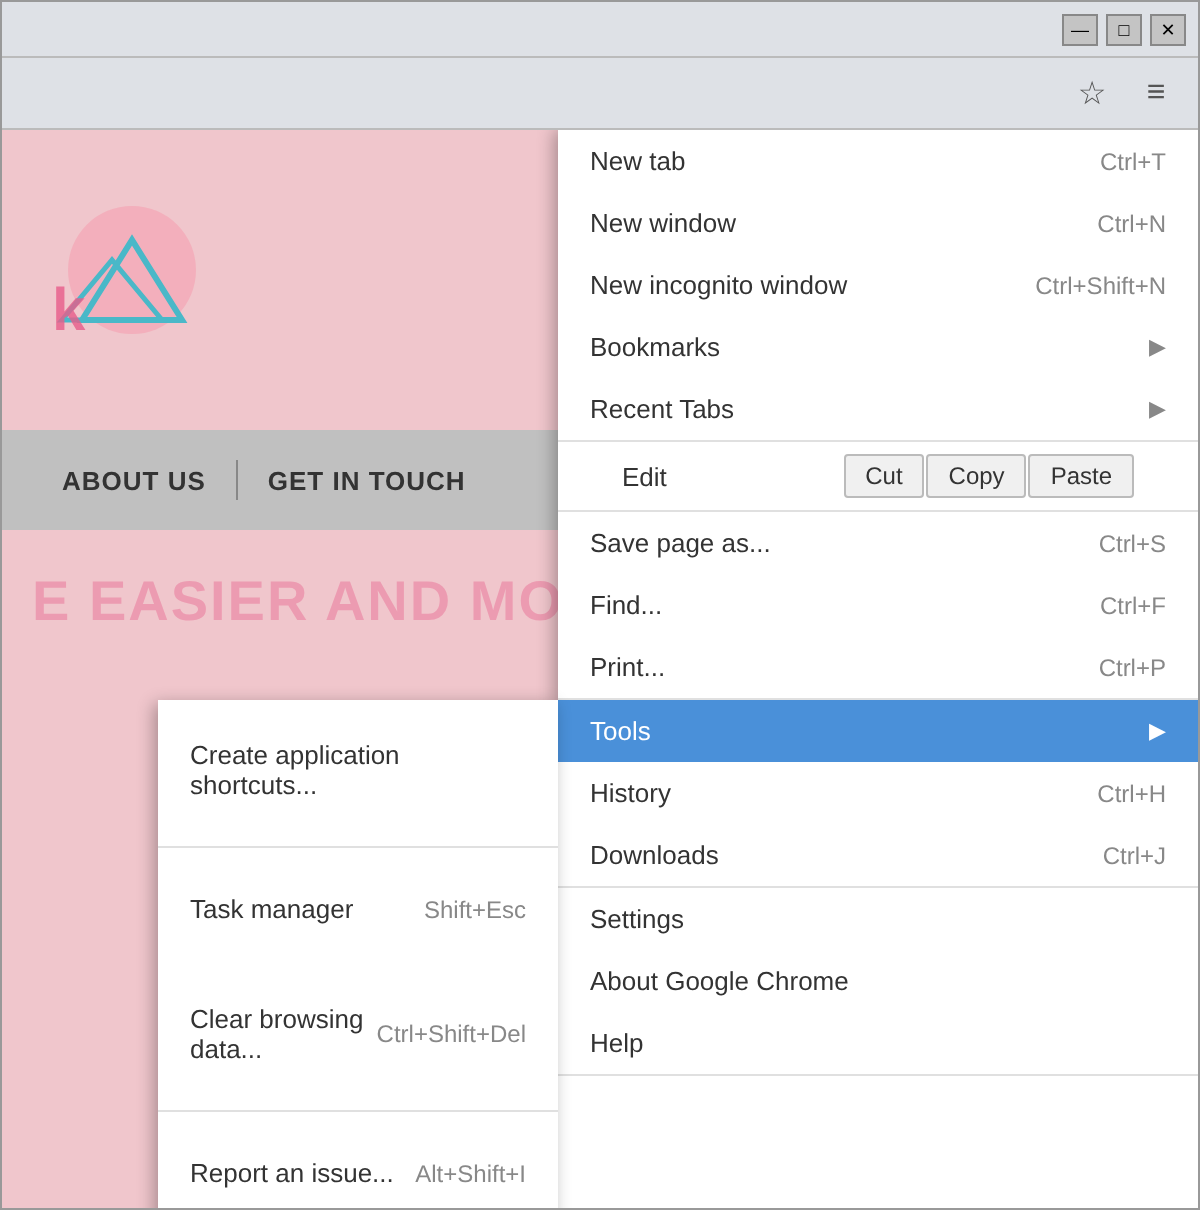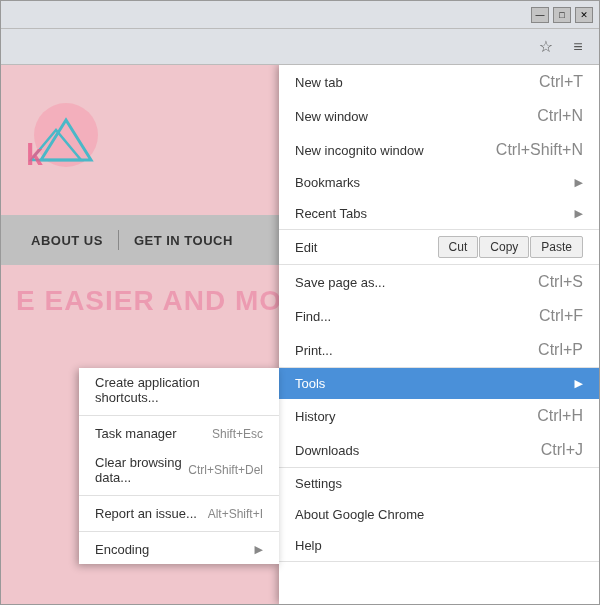--- a/index.html
+++ b/index.html
@@ -158,38 +158,38 @@
       min-height: 30px;
     }
 
     .menu-item.highlighted {
       background: #4a90d9;
       color: white;
     }
 
     .menu-shortcut {
       color: #888;
-      font-size: 16px;
+      font-size: 12px;
     }
 
     .menu-arrow {
       color: #888;
       font-size: 11px;
     }
 
     .menu-item.highlighted .menu-arrow {
       color: white;
     }
 
     
     .edit-row {
       display: flex;
       align-items: center;
       justify-content: space-between;
-      padding: 6px 16px;
+      padding: 6px 32px;
       border-bottom: 1px solid #e0e0e0;
     }
 
     .edit-label {
       font-size: 13px;
       color: #333;
     }
 
     .edit-buttons {
       display: flex;
@@ -270,21 +270,21 @@
       width: 200px;
       background: white;
       box-shadow: -2px 2px 8px rgba(0,0,0,0.3);
       z-index: 200;
     }
 
     .tools-submenu-item {
       display: flex;
       align-items: center;
       justify-content: space-between;
-      padding: 7px 16px;
+      padding: 20px 16px;
       cursor: pointer;
       color: #333;
       font-size: 13px;
     }
 
     .tools-submenu-item .menu-shortcut {
       color: #888;
       font-size: 12px;
     }
 

